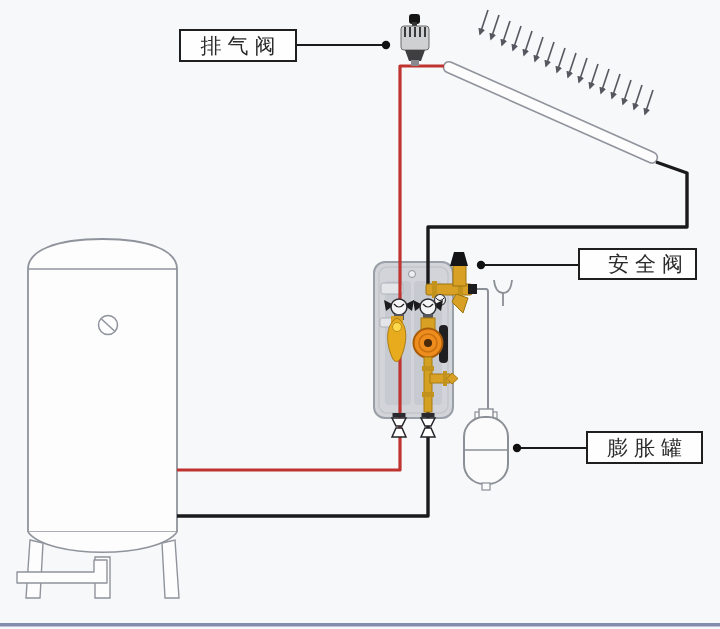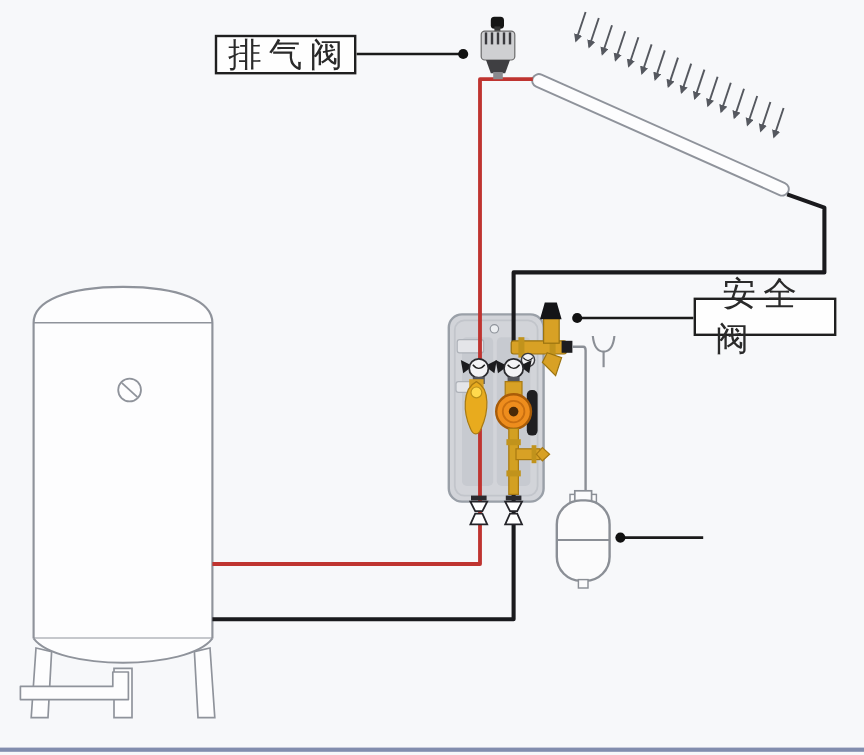--- a/index.html
+++ b/index.html
@@ -10,21 +10,21 @@
     position:relative;
     overflow:hidden;
   }
   .stage{position:absolute;inset:0;width:720px;height:629px;}
   svg.art{position:absolute;left:0;top:0;}
   .callout{
     position:absolute;
     background:#fefefe;
     border:2px solid #1f1f1f;
     display:flex;align-items:center;justify-content:center;
-    font-size:28px;color:#2a2a2a;
+    font-size:21px;color:#2a2a2a;
     letter-spacing:6px;text-indent:6px;
     box-sizing:border-box;
   }
   .callout-air{left:179px;top:29px;width:118px;height:33px;}
   .callout-safety{left:578px;top:248px;width:119px;height:32px;padding-left:16px;}
   .callout-expansion{left:586px;top:431px;width:117px;height:33px;}
 </style>
 </head>
 <body>
 
@@ -205,14 +205,15 @@
     <circle cx="481" cy="265" r="4.2" stroke="none"></circle>
     <line x1="586" y1="448" x2="520" y2="448"></line>
     <circle cx="517" cy="448" r="4.2" stroke="none"></circle>
   </g>
 </svg>
 
 <div class="callout callout-air">排气阀</div>
 
 <div class="callout callout-safety">安全阀</div>
 
+<div class="callout callout-expansion">膨胀罐</div>
 
 </div>
 
 </body></html>

